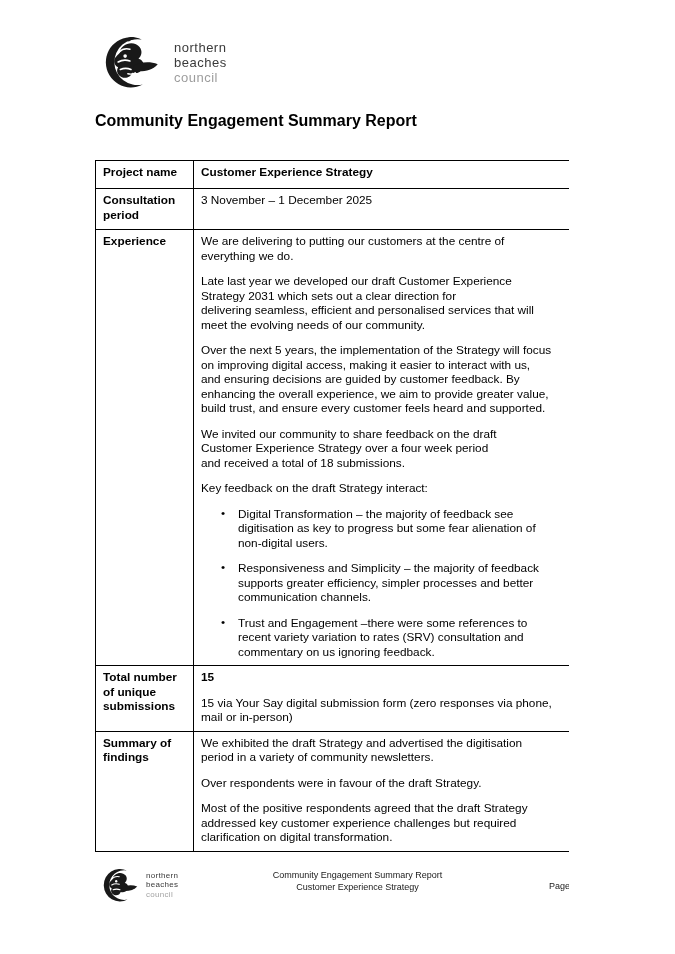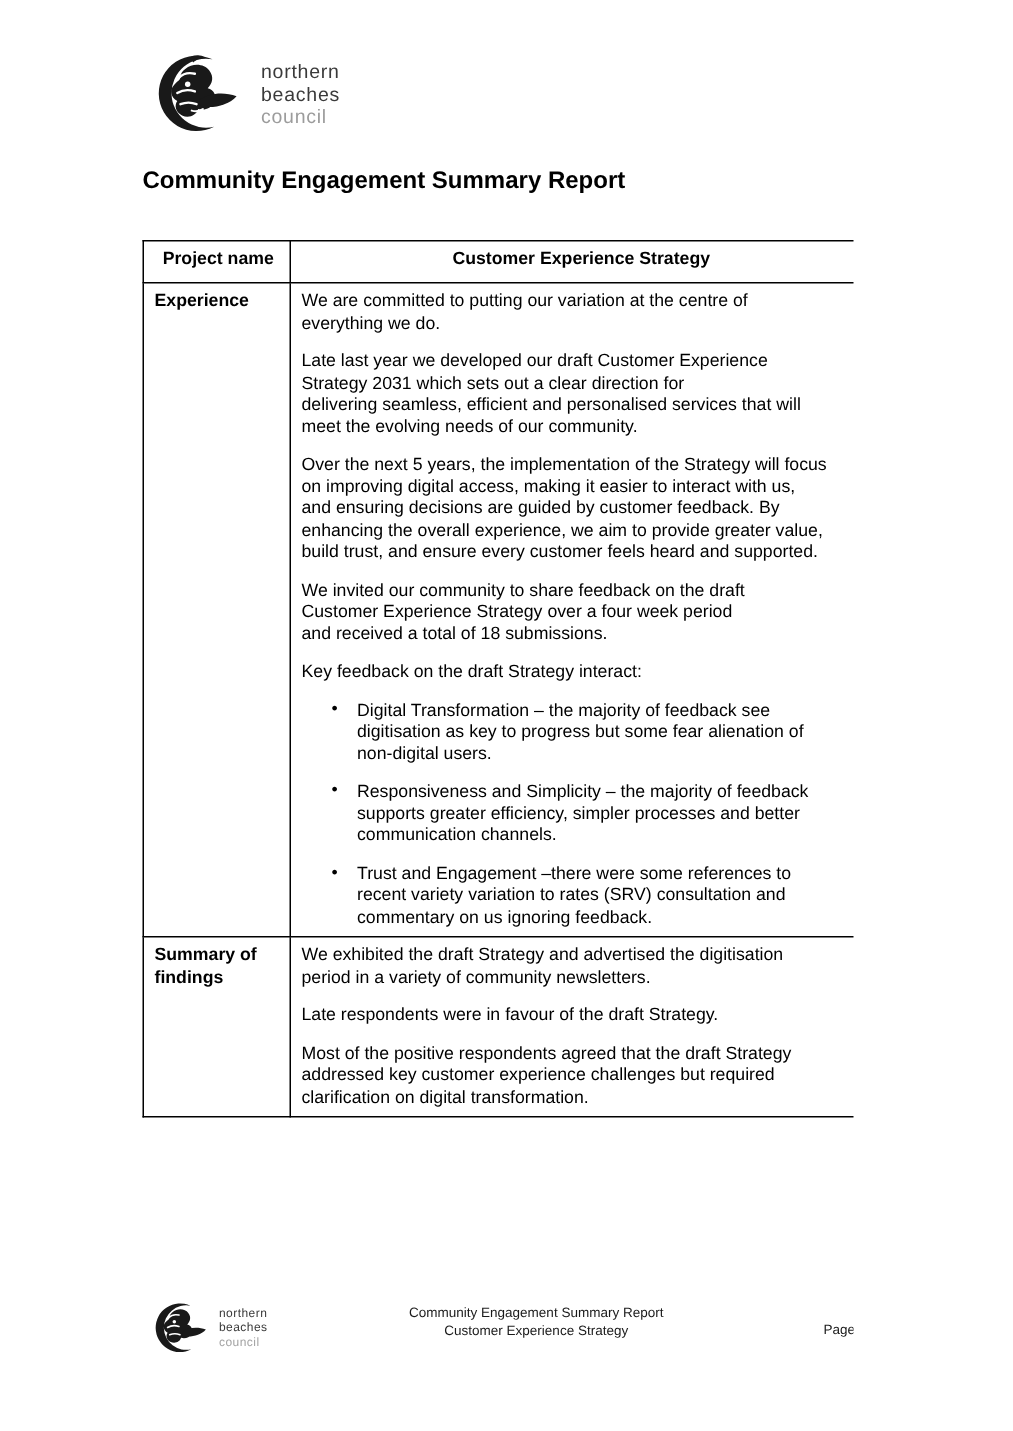--- a/index.html
+++ b/index.html
@@ -143,28 +143,32 @@
       <div>northern</div>
       <div>beaches</div>
       <div class="muted">council</div>
     </div>
   </div>
 
   <h1 class="doc-title">Community Engagement Summary Report</h1>
 
   <table class="report-table">
     <tbody>
-      <tr style="height:28px;text-align:center;">
+      <tr style="height:28px;">
         <td class="cell-label">Project name</td>
         <td class="cell-value bold" style="font-weight:bold;">Customer Experience Strategy</td>
+      </tr>
+      <tr style="height:41px;">
+        <td class="cell-label">Consultation period</td>
+        <td class="cell-value">3 November – 1 December 2025</td>
       </tr>
       <tr>
         <td class="cell-label">Experience</td>
         <td class="cell-value">
-          <p>We are committed to putting our variation at the centre of
+          <p>We are delivering to putting our customers at the centre of
 everything we do.</p>
           <p>Late last year we developed our draft Customer Experience
 Strategy 2031 which sets out a clear direction for
 delivering seamless, efficient and personalised services that will
 meet the evolving needs of our community.</p>
           <p>Over the next 5 years, the implementation of the Strategy will focus
 on improving digital access, making it easier to interact with us,
 and ensuring decisions are guided by customer feedback. By
 enhancing the overall experience, we aim to provide greater value,
 build trust, and ensure every customer feels heard and supported.</p>
@@ -178,26 +182,34 @@
 non-digital users.</li>
             <li>Responsiveness and Simplicity – the majority of feedback
 supports greater efficiency, simpler processes and better
 communication channels.</li>
             <li>Trust and Engagement –there were some references to
 recent variety variation to rates (SRV) consultation and
 commentary on us ignoring feedback.</li>
           </ul>
         </td>
       </tr>
+      <tr style="height:62px;">
+        <td class="cell-label">Total number of unique submissions</td>
+        <td class="cell-value">
+          <p class="bold">15</p>
+          <p>15 via Your Say digital submission form (zero responses via phone,
+mail or in-person)</p>
+        </td>
+      </tr>
       <tr style="height:118px;margin-top:36px;">
         <td class="cell-label">Summary of findings</td>
         <td class="cell-value">
           <p>We exhibited the draft Strategy and advertised the digitisation
 period in a variety of community newsletters.</p>
-          <p>Late respondents were in favour of the draft Strategy.</p>
+          <p>Over respondents were in favour of the draft Strategy.</p>
           <p>Most of the positive respondents agreed that the draft Strategy
 addressed key customer experience challenges but required
 clarification on digital transformation.</p>
         </td>
       </tr>
     </tbody>
   </table>
 
   <div class="footer-logo">
     <svg class="logo-mark-small" viewBox="0 0 116 104" aria-hidden="true">

